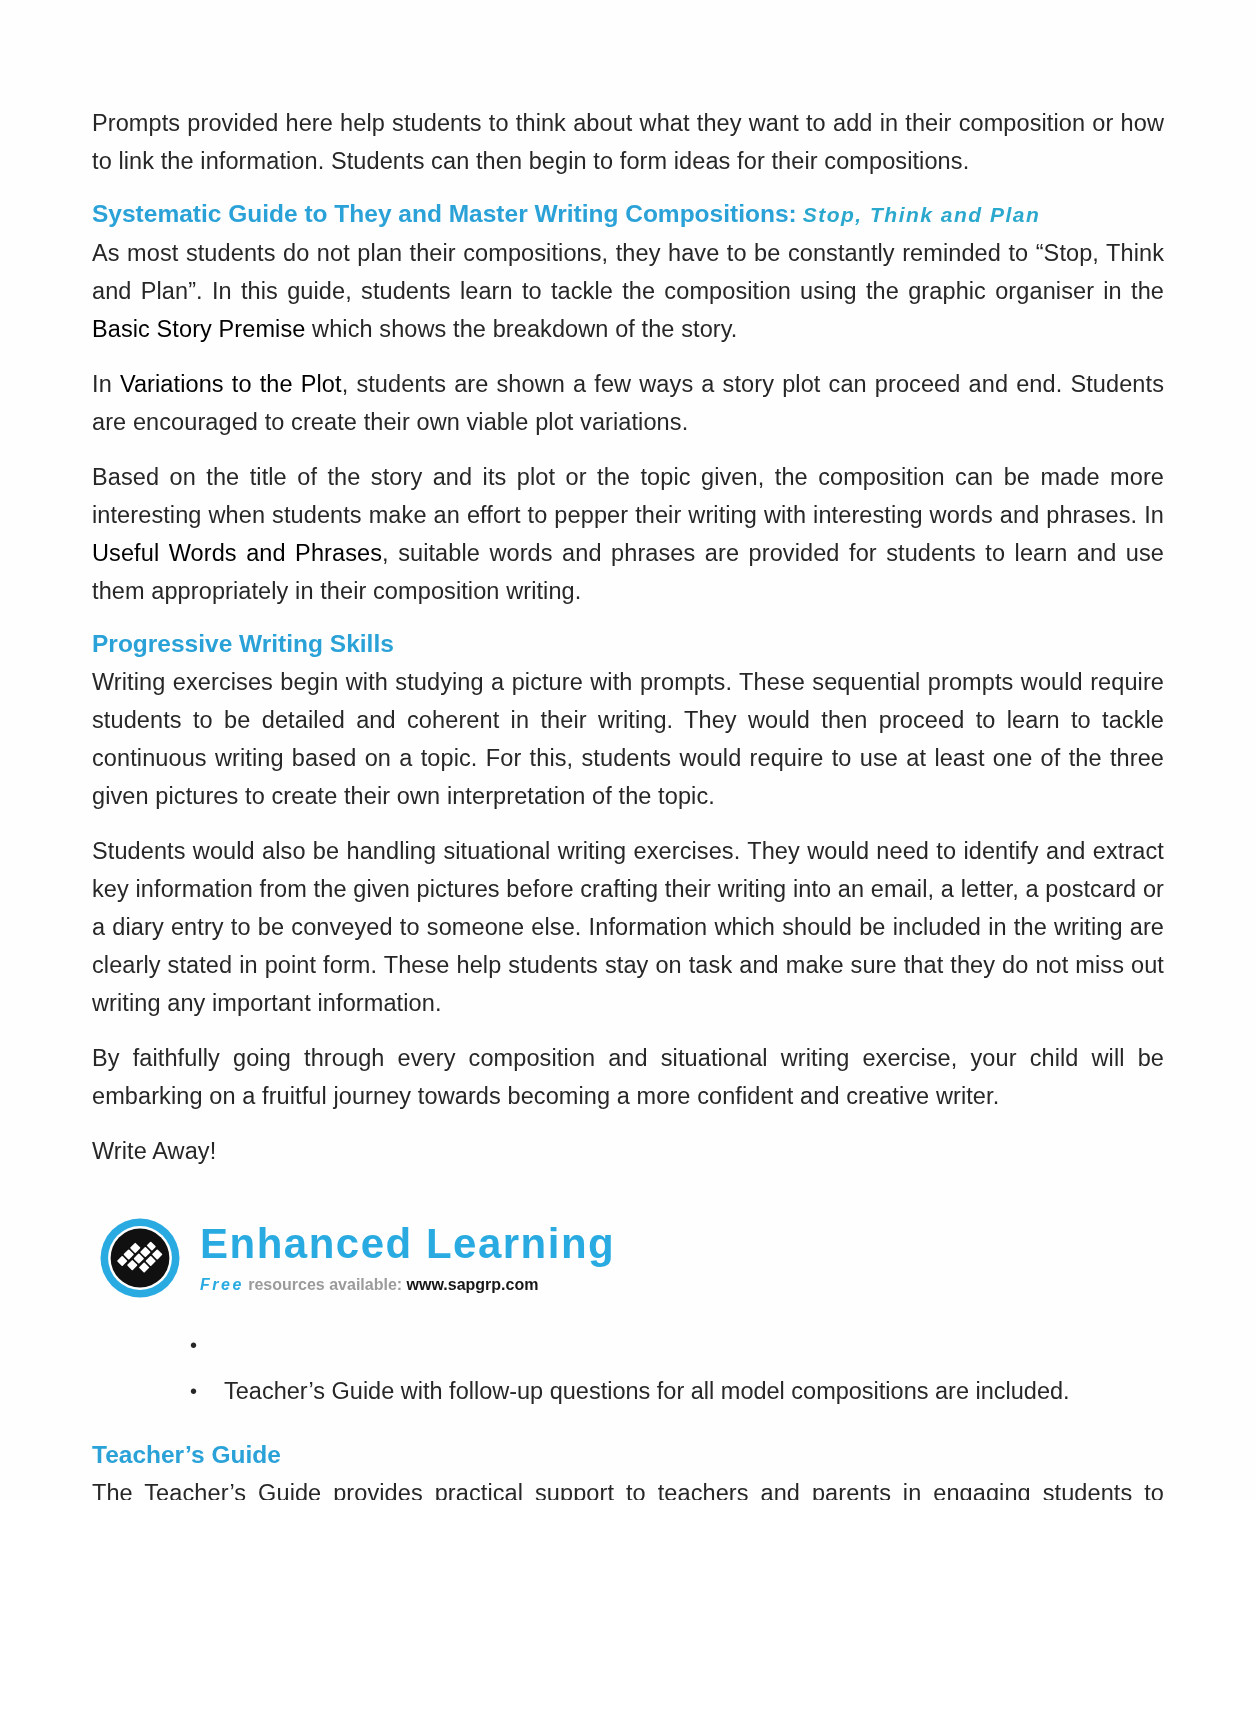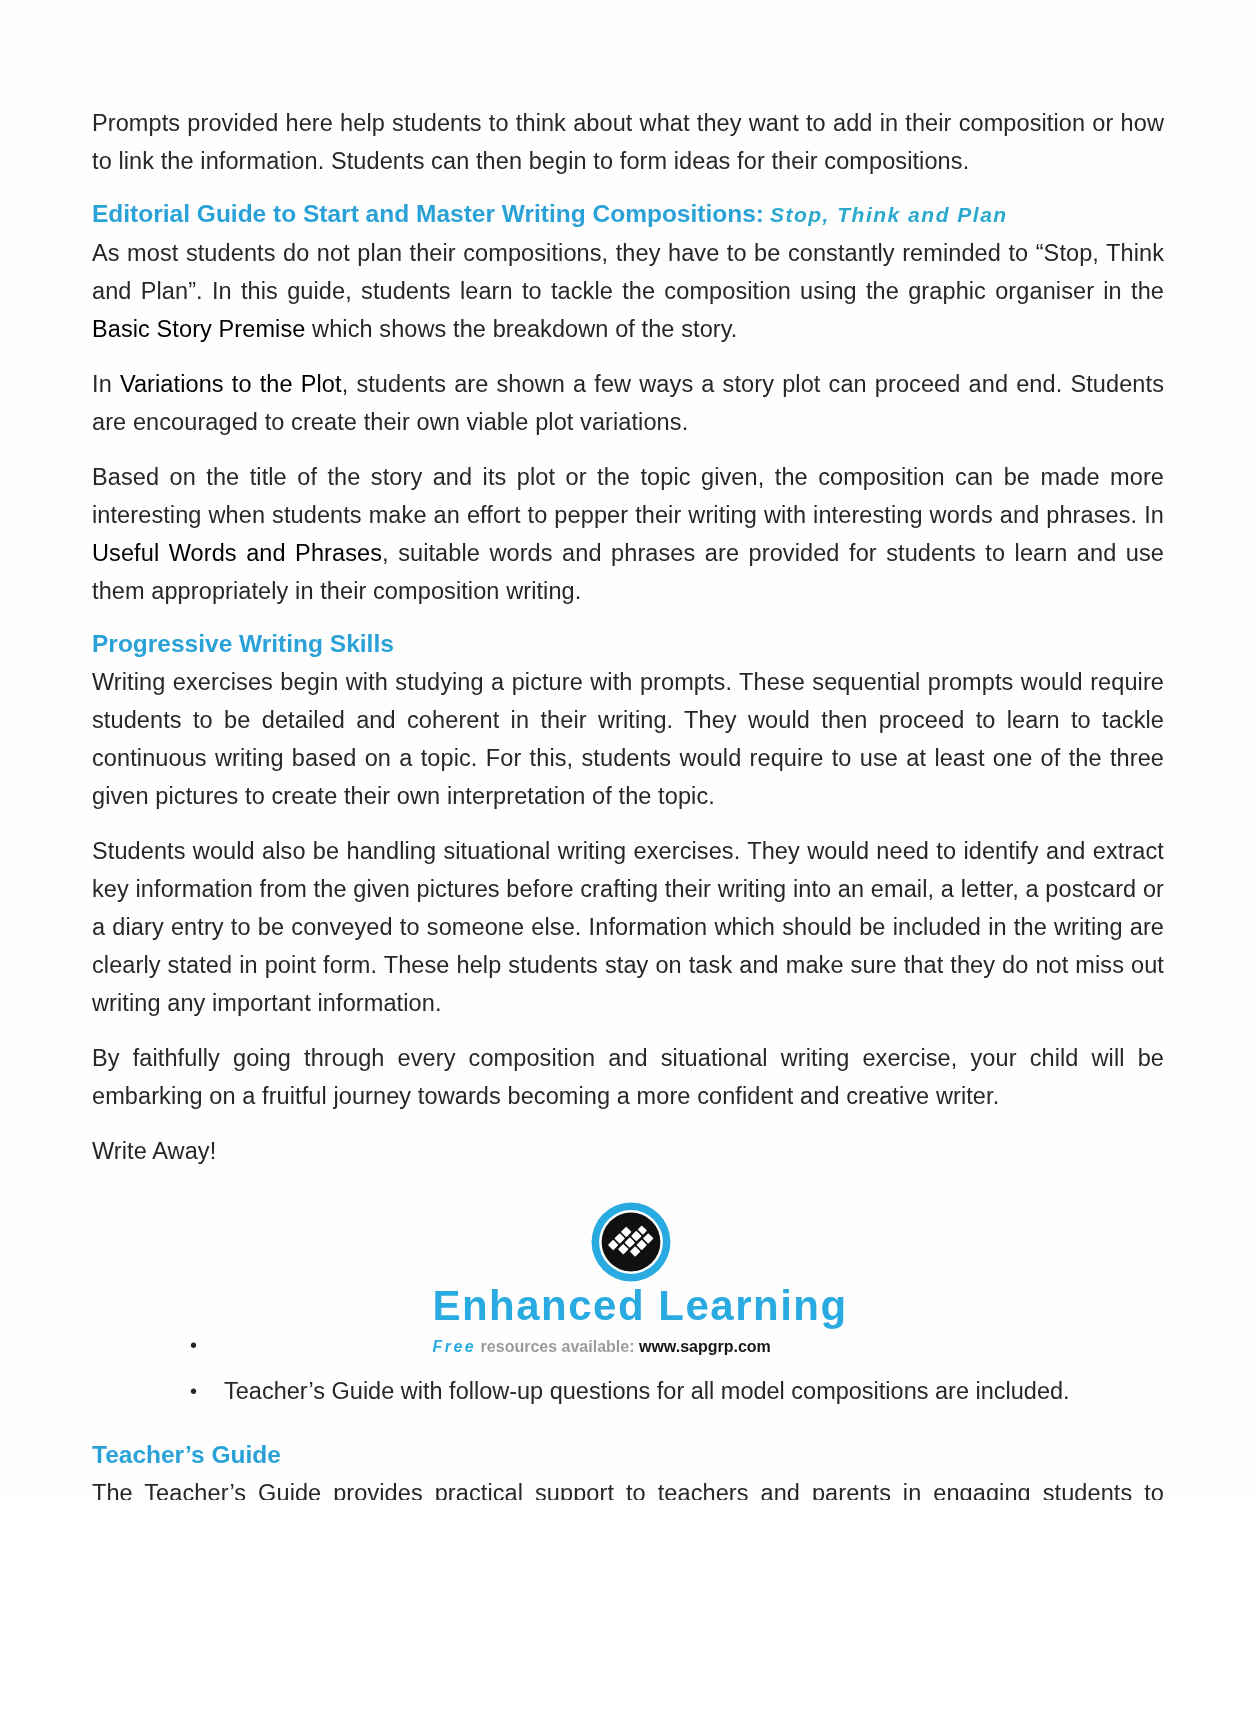--- a/index.html
+++ b/index.html
@@ -34,24 +34,23 @@
     font-style:italic;
     font-weight:600;
     font-size:21px;
     letter-spacing:1.5px;
     padding-left:6px;
   }
   .write-away{margin-top:26px;}
   
   .logo-row{
     display:flex;
-    align-items:center;
+    align-items:flex-end;
     margin:30px 0 26px 6px;
     height:100px;
-    flex-direction:column;
   }
   .logo-badge{width:84px;height:84px;flex:0 0 auto;}
   .logo-text{margin-left:18px;}
   .logo-title{
     font-size:42px;
     font-weight:800;
     color:#29abe2;
     letter-spacing:1.5px;
     line-height:44px;
     font-family:"Liberation Sans","DejaVu Sans",sans-serif;
@@ -85,21 +84,21 @@
     margin-top:42px;
   }
 </style>
 </head>
 <body>
 
 <div class="page">
 
   <p class="body">Prompts provided here help students to think about what they want to add in their composition or how to link the information. Students can then begin to form ideas for their compositions.</p>
 
-  <h2 class="sect"><span>Editorial Guide to Start and Master Writing Compositions:</span><span class="script">Stop, Think and Plan</span></h2>
+  <h2 class="sect"><span>Systematic Guide to They and Master Writing Compositions:</span><span class="script">Stop, Think and Plan</span></h2>
 
   <p class="body"><span>As most students do not plan their compositions, they have to be constantly reminded to “Stop, Think and Plan”. In this guide, students learn to tackle the composition using the graphic organiser in the </span><span class="inline-link">Basic Story Premise</span><span> which shows the breakdown of the story.</span></p>
 
   <p class="body"><span>In </span><span class="inline-link">Variations to the Plot</span><span>, students are shown a few ways a story plot can proceed and end. Students are encouraged to create their own viable plot variations.</span></p>
 
   <p class="body"><span>Based on the title of the story and its plot or the topic given, the composition can be made more interesting when students make an effort to pepper their writing with interesting words and phrases. In </span><span class="inline-link">Useful Words and Phrases</span><span>, suitable words and phrases are provided for students to learn and use them appropriately in their composition writing.</span></p>
 
   <h2 class="sect">Progressive Writing Skills</h2>
 
   <p class="body">Writing exercises begin with studying a picture with prompts. These sequential prompts would require students to be detailed and coherent in their writing. They would then proceed to learn to tackle continuous writing based on a topic. For this, students would require to use at least one of the three given pictures to create their own interpretation of the topic.</p>

